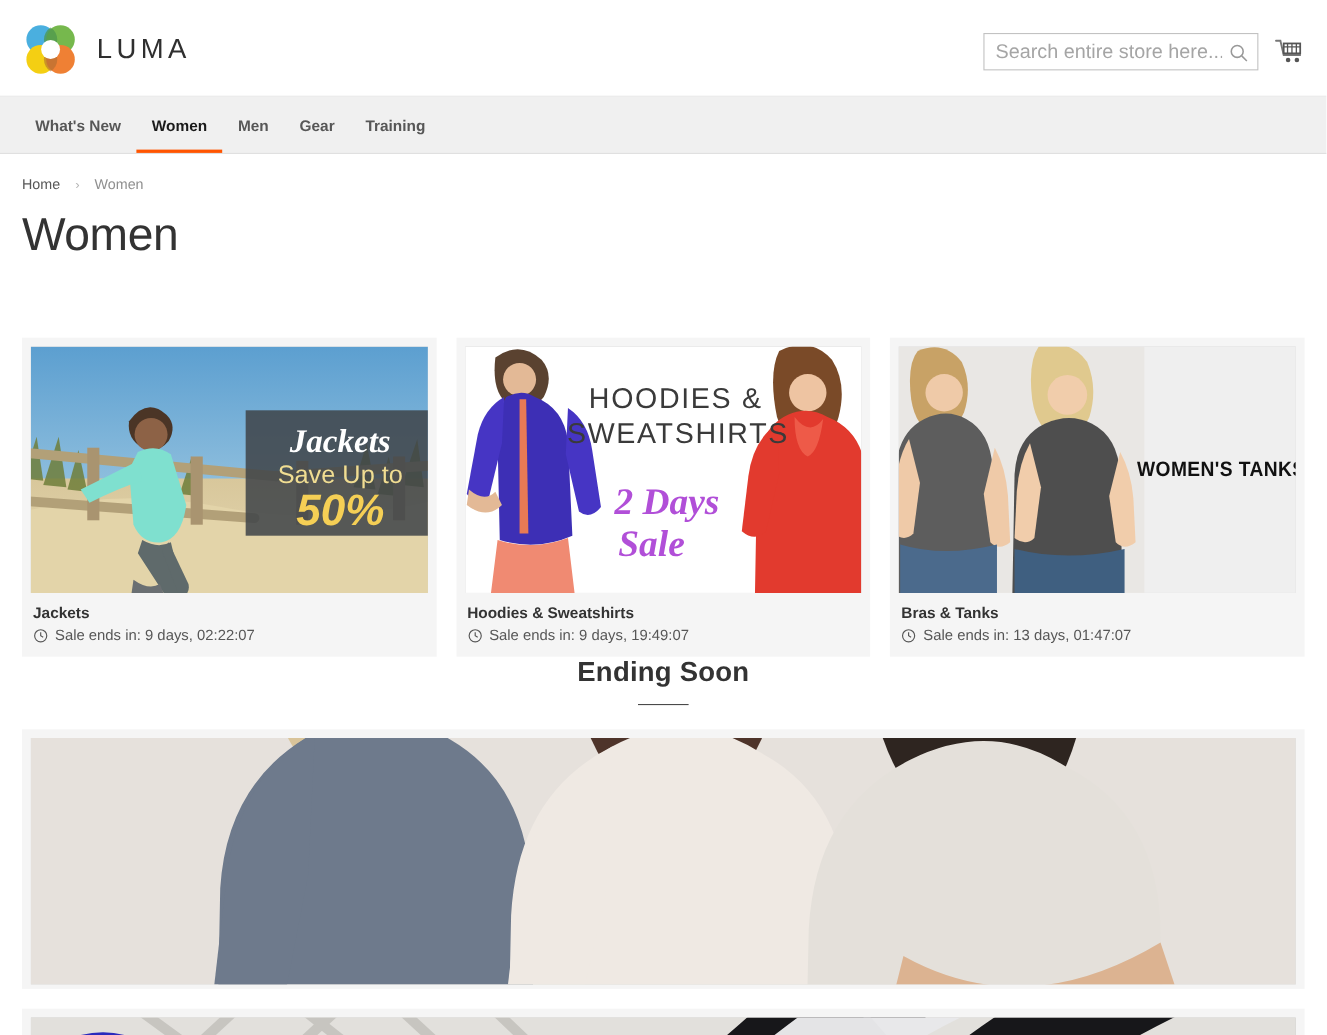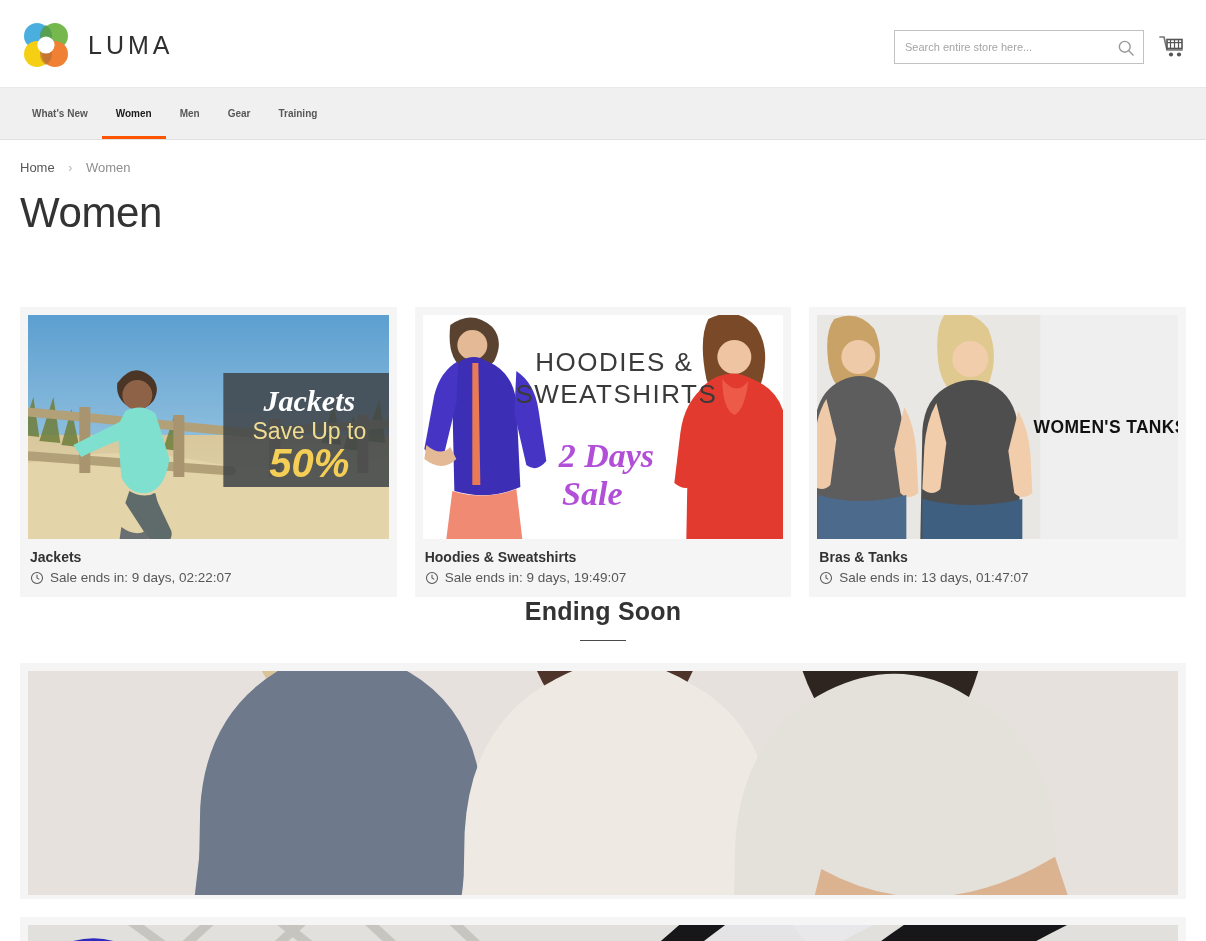--- a/index.html
+++ b/index.html
@@ -39,21 +39,21 @@
   .search-box {
     position: relative;
     width: 250px; height: 34px;
     border: 1px solid #c2c2c2;
     background: #fff;
   }
   .search-box input {
     width: 100%; height: 100%;
     border: 0; outline: none;
     padding: 0 32px 0 10px;
-    font-size: 11px;
+    font-size: 18px;
     font-family: "Liberation Sans", sans-serif;
     color: #575757;
     background: transparent;
   }
   .search-box input::placeholder { color: #a5a5a5; }
   .search-icon {
     position: absolute; right: 7px; top: 7px;
     width: 20px; height: 20px;
     color: #999;
   }
@@ -68,21 +68,21 @@
     height: 52px;
     background: #f0f0f0;
     border-bottom: 1px solid #e0e0e0;
     display: flex;
     align-items: stretch;
     padding-left: 18px;
   }
   .nav-item {
     display: flex; align-items: center;
     padding: 0 14px;
-    font-size: 10px;
+    font-size: 14px;
     font-weight: bold;
     color: #575757;
     cursor: pointer;
     position: relative;
     white-space: nowrap;
   }
   .nav-item.active { color: #1a1a1a; }
   .nav-item.active::after {
     content: "";
     position: absolute;

